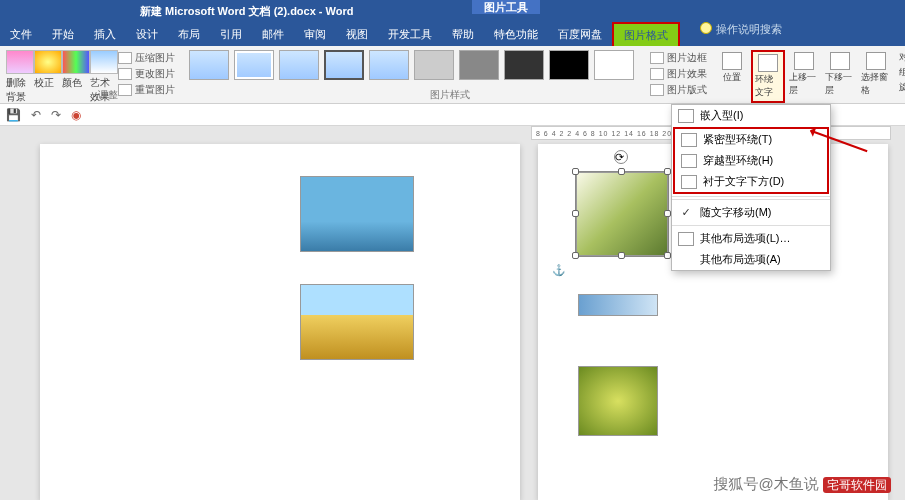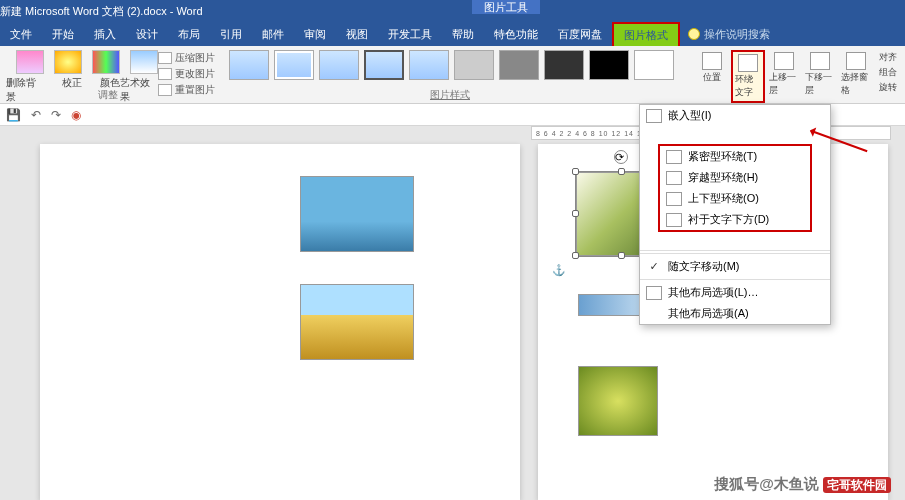--- a/index.html
+++ b/index.html
@@ -1,45 +1,45 @@
 <!DOCTYPE html>
 <html><head>
 <meta charset="utf-8">
 <style>
   * { box-sizing: border-box; margin: 0; padding: 0; font-family: "Microsoft YaHei", Arial, sans-serif; }
   body { width: 905px; height: 500px; background: #e6e6e6; overflow: hidden; position: relative; font-size: 11px; }
 
-  .titlebar { height: 22px; background: #2b579a; color: #fff; display: flex; align-items: center; font-size: 11px; position: relative; }
+  .titlebar { height: 22px; background: #2b579a; color: #fff; display: flex; align-items: center; padding-left: 140px; font-size: 11px; position: relative; font-weight: bold; }
   .titlebar .tool-tab { position: absolute; left: 472px; top: 0; height: 14px; background: #4472c4; color: #fff; padding: 0 12px; display: flex; align-items: center; font-size: 11px; }
 
   .menubar { height: 24px; background: #2b579a; color: #fff; display: flex; align-items: stretch; font-size: 11px; }
   .menubar .tab { padding: 0 10px; display: flex; align-items: center; cursor: pointer; white-space: nowrap; }
   .menubar .tab.active { background: #84cc16; color: #2b579a; border: 2px solid #c00; border-bottom: none; }
-  .menubar .search { display: flex; align-items: center; padding-left: 8px; color: #cde; }
+  .menubar .search { display: flex; align-items: flex-start; padding-left: 20px; color: #cde; }
   .menubar .bulb { width: 12px; height: 12px; border-radius: 50%; background: #fff59d; margin-right: 4px; border: 1px solid #c9b000; }
 
   .ribbon { height: 58px; background: #f3f3f3; border-bottom: 1px solid #cfcfcf; display: flex; align-items: flex-start; padding: 4px 6px 0; position: relative; }
   .ribbon-group { display: flex; flex-direction: column; align-items: center; margin-right: 8px; }
   .ribbon-group.row { flex-direction: row; align-items: flex-start; }
-  .big-btn { width: 38px; display: flex; flex-direction: column; align-items: flex-end; font-size: 10px; color: #444; cursor: pointer; }
+  .big-btn { width: 38px; display: flex; flex-direction: column; align-items: flex-start; font-size: 10px; color: #444; cursor: pointer; }
   .big-btn .ico { width: 28px; height: 24px; background: #fff; border: 1px solid #bbb; margin-bottom: 2px; position: relative; }
   .small-line { font-size: 10px; color: #555; display: flex; align-items: center; margin: 1px 0; cursor: pointer; white-space: nowrap; }
   .small-line .mini { width: 14px; height: 12px; background: #fff; border: 1px solid #aaa; margin-right: 3px; }
   .thumb-row { display: flex; gap: 5px; align-items: center; }
   .thumb { width: 40px; height: 30px; background: linear-gradient(#cde6ff,#9fc9ff); border: 1px solid #aaa; cursor: pointer; }
   .thumb.f1 { box-shadow: inset 0 0 0 2px #fff; }
   .thumb.f2 { border: 2px solid #555; }
   .thumb.f3 { background: #ccc; }
   .thumb.f4 { background: #888; }
   .thumb.f5 { background: #333; }
   .thumb.f6 { background: #000; }
   .thumb.f7 { background: #fff; }
   .group-label { position: absolute; bottom: 1px; font-size: 10px; color: #777; }
   .label-adjust { left: 98px; }
-  .label-style { left: 430px; text-decoration: underline; }
+  .label-style { left: 430px; }
 
   .ribbon-right { display: flex; margin-left: auto; gap: 2px; }
   .rbtn { width: 34px; display: flex; flex-direction: column; align-items: center; font-size: 9px; color: #444; cursor: pointer; padding: 2px; }
   .rbtn .ri { width: 20px; height: 18px; border: 1px solid #999; background: #fff; margin-bottom: 1px; }
   .rbtn.hl { border: 2px solid #c00; background: #fff8e0; }
   .tiny-col { display: flex; flex-direction: column; font-size: 9px; color: #444; margin-left: 2px; }
   .tiny-col span { padding: 1px 2px; cursor: pointer; white-space: nowrap; }
 
   .qat { height: 22px; background: #fff; display: flex; align-items: center; padding-left: 6px; gap: 10px; border-bottom: 1px solid #d6d6d6; font-size: 12px; color: #666; }
   .qat .q { cursor: pointer; }
@@ -51,31 +51,31 @@
   .page.left { left: 40px; top: 18px; width: 480px; height: 356px; }
   .page.right { left: 538px; top: 18px; width: 350px; height: 356px; }
 
   .pic { position: absolute; border: 1px solid #999; }
   .pic.selected { outline: 1px solid #888; }
   .handle { position: absolute; width: 7px; height: 7px; background: #fff; border: 1px solid #666; border-radius: 2px; }
   .rot { position: absolute; width: 14px; height: 14px; border: 1px solid #888; border-radius: 50%; background: #fff; }
   .anchor { position: absolute; width: 12px; height: 12px; color: #2b7; font-weight: bold; }
   .layout-tag { position: absolute; width: 20px; height: 18px; border: 1px solid #bbb; background: #f9f9f9; }
 
-  .dropdown { position: absolute; right: 74px; top: 104px; width: 192px; background: #fff; border: 1px solid #b9b9b9; box-shadow: 2px 3px 8px rgba(0,0,0,.25); font-size: 11px; z-index: 50; }
+  .dropdown { position: absolute; right: 74px; top: 104px; width: 160px; background: #fff; border: 1px solid #b9b9b9; box-shadow: 2px 3px 8px rgba(0,0,0,.25); font-size: 11px; z-index: 50; }
   .dd-item { display: flex; align-items: center; padding: 3px 6px; cursor: pointer; white-space: nowrap; }
   .dd-ico { width: 16px; height: 14px; border: 1px solid #999; background: #fff; margin-right: 6px; flex-shrink: 0; }
   .dd-check { width: 16px; text-align: center; margin-right: 6px; color: #333; flex-shrink: 0; }
   .dd-sep { height: 1px; background: #ddd; margin: 2px 0; }
-  .dd-box { border: 2px solid #c00; margin: 18px; }
+  .dd-box { border: 2px solid #c00; margin: 1px; }
 
   .arrow { position: absolute; right: 36px; top: 140px; width: 60px; height: 2px; background: #c00; transform: rotate(20deg); z-index: 60; }
   .arrow::after { content: ""; position: absolute; left: -6px; top: -4px; border: 5px solid transparent; border-right-color: #c00; }
 
-  .wm { position: absolute; right: 12px; bottom: 6px; font-size: 15px; color: rgba(0,0,0,.55); font-weight: bold; z-index: 70; }
+  .wm { position: absolute; right: 12px; bottom: 6px; font-size: 15px; color: rgba(0,0,0,.55); font-weight: normal; z-index: 70; }
   .wm .badge { background: #c62828; color: #fff; padding: 1px 4px; border-radius: 3px; font-size: 12px; margin-right: 2px; }
 </style>
 </head>
 <body>
 
 <div class="titlebar">
   <span>新建 Microsoft Word 文档 (2).docx - Word</span>
   <div class="tool-tab">图片工具</div>
 </div>
 
@@ -140,20 +140,34 @@
       <div class="thumb f2"></div>
       <div class="thumb"></div>
       <div class="thumb f3"></div>
       <div class="thumb f4"></div>
       <div class="thumb f5"></div>
       <div class="thumb f6"></div>
       <div class="thumb f7"></div>
     </div>
   </div>
 
+  <div class="ribbon-group" style="align-items:flex-start;margin-left:8px">
+    <div class="small-line">
+        <span class="mini"></span>
+        <span>图片边框</span>
+      </div>
+    <div class="small-line">
+        <span class="mini"></span>
+        <span>图片效果</span>
+      </div>
+    <div class="small-line">
+        <span class="mini"></span>
+        <span>图片版式</span>
+      </div>
+  </div>
 
   <div class="ribbon-right">
     <div class="rbtn">
         <div class="ri"></div>
         <span>位置</span>
       </div>
     <div class="rbtn hl">
         <div class="ri"></div>
         <span>环绕文字</span>
       </div>
@@ -223,24 +237,20 @@
     <div class="dd-item">
         <span class="dd-ico"></span>
         <span>紧密型环绕(T)</span>
       </div>
     <div class="dd-item">
         <span class="dd-ico"></span>
         <span>穿越型环绕(H)</span>
       </div>
     <div class="dd-item">
         <span class="dd-ico"></span>
-        <span>上下型环绕(O)</span>
-      </div>
-    <div class="dd-item">
-        <span class="dd-ico"></span>
         <span>衬于文字下方(D)</span>
       </div>
   </div>
   <div class="dd-sep"></div>
   <div class="dd-sep"></div>
   <div class="dd-item">
       <span class="dd-check">✓</span>
       <span>随文字移动(M)</span>
     </div>
   <div class="dd-sep"></div>

